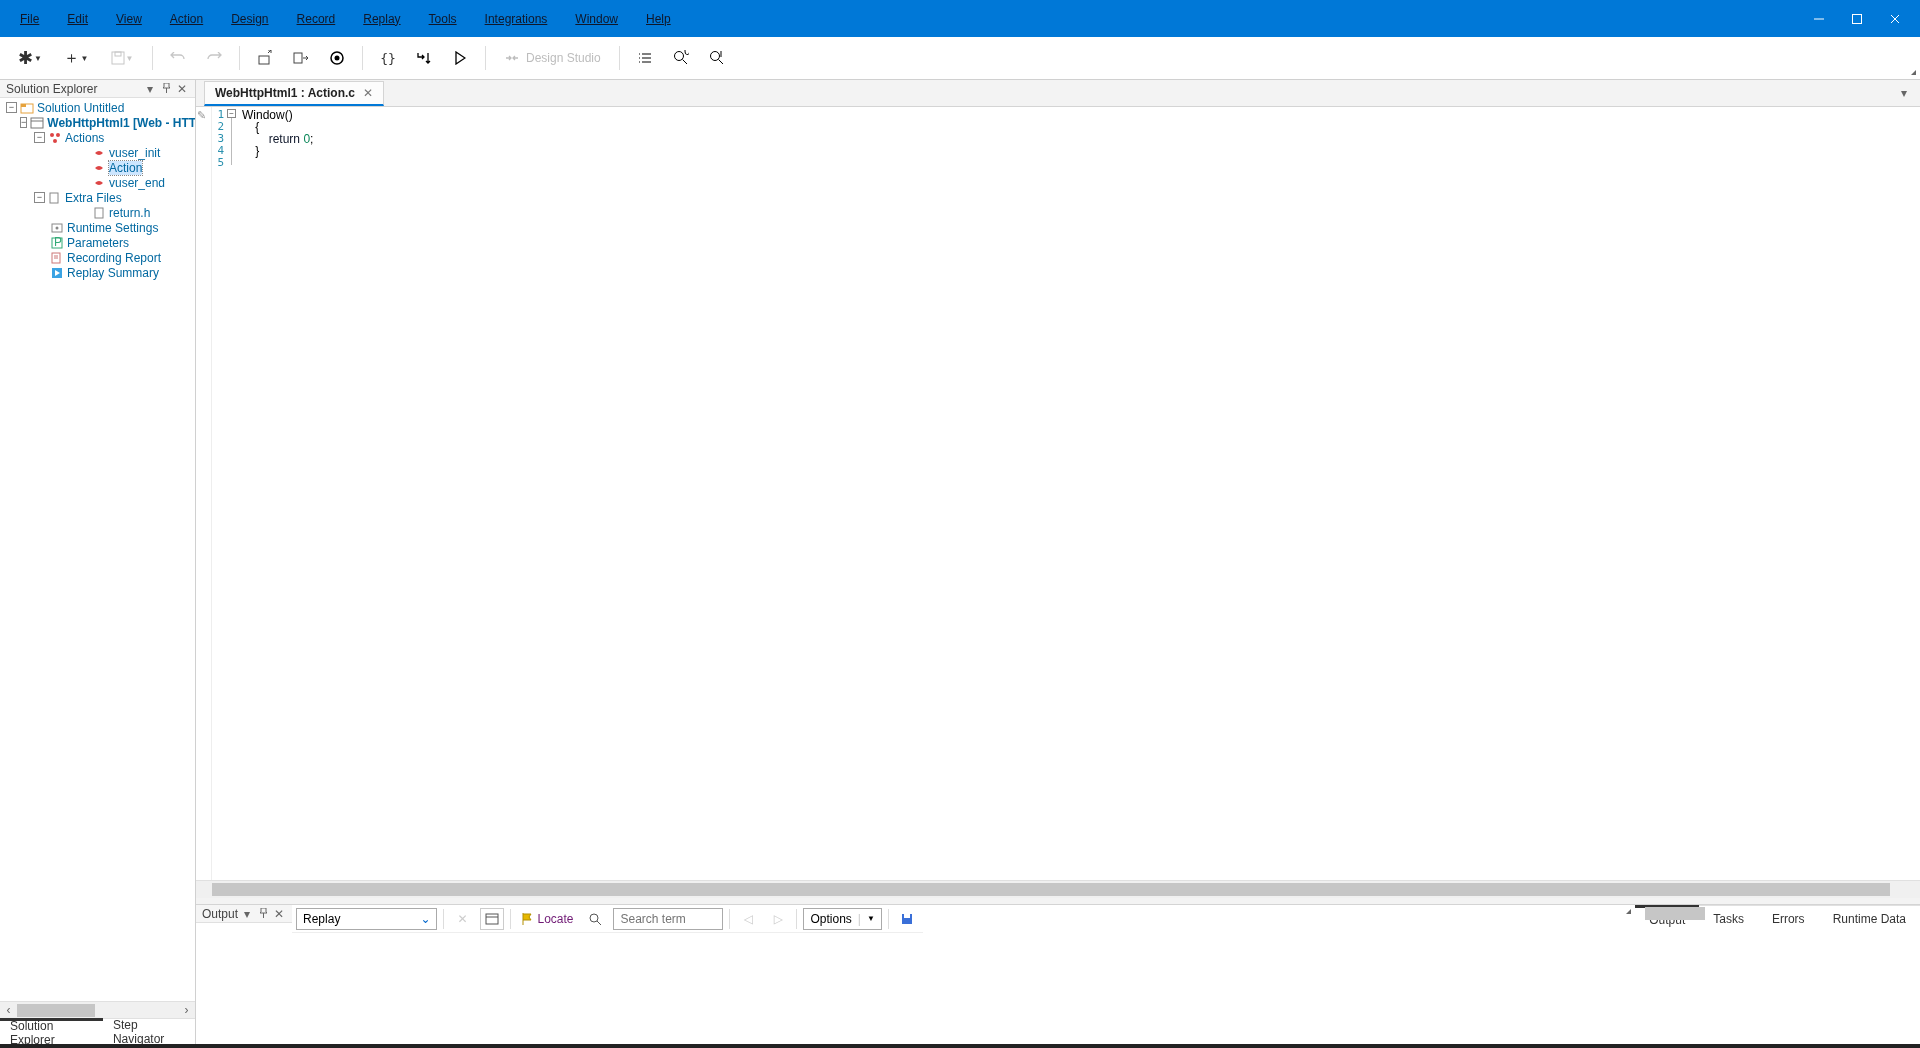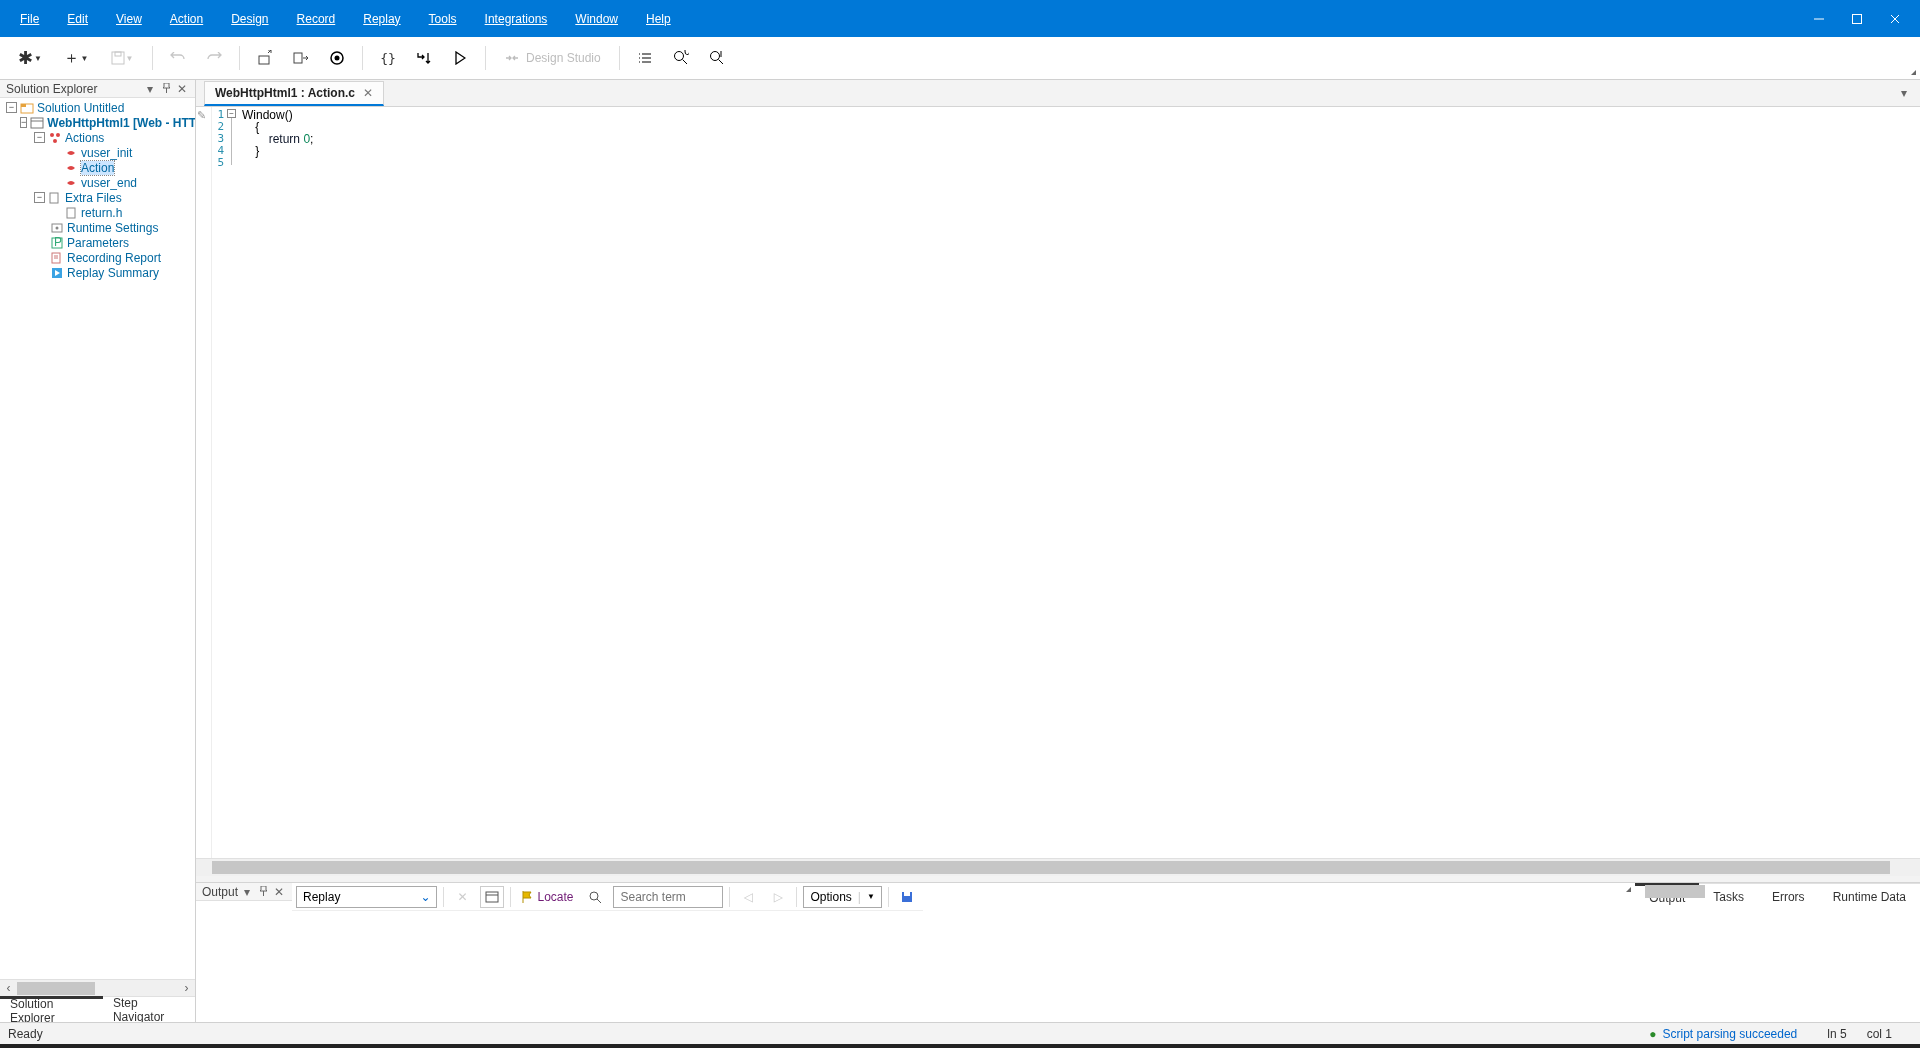--- a/index.html
+++ b/index.html
@@ -1,19 +1,19 @@
 <!DOCTYPE html>
 <html><head>
 <meta charset="utf-8">
 <style>
 *{box-sizing:border-box;margin:0;padding:0;font-family:"Segoe UI",Tahoma,sans-serif;font-size:12px;user-select:none}
 html,body{width:1920px;height:1048px;overflow:hidden;background:#fff}
 .root{display:flex;flex-direction:column;width:100%;height:100%}
 
-.menubar{height:37px;background:#0078d7;color:#ffffff;display:flex;align-items:center;padding:0 6px}
+.menubar{height:37px;background:#0078d7;color:#0f172a;display:flex;align-items:center;padding:0 6px}
 .menubar .mi{padding:0 14px;height:37px;display:flex;align-items:center;cursor:pointer}
 .menubar .mi .u{text-decoration:underline}
 .menubar .sp{flex:1}
 .wbtn{width:38px;height:37px;display:flex;align-items:center;justify-content:center;cursor:pointer}
 
 .toolbar{height:43px;border-bottom:1px solid #d0d0d0;display:flex;align-items:center;padding:0 8px;gap:2px;background:#fff;position:relative}
 .tb{width:34px;height:30px;display:flex;align-items:center;justify-content:center;cursor:pointer;border-radius:2px;color:#333}
 .tb.withdd{width:44px;justify-content:center;gap:1px}
 .tb.disabled{color:#c6c6c6;cursor:default}
 .tsep{width:1px;height:24px;background:#ddd;margin:0 6px}
@@ -27,21 +27,21 @@
 .panel-hdr .sp{flex:1}
 .panel-hdr .hicon{width:14px;height:14px;display:flex;align-items:center;justify-content:center;cursor:pointer;color:#666;margin-left:2px}
 .tree{flex:1;overflow:hidden;padding-top:2px}
 .tn{display:flex;align-items:center;height:15px;white-space:nowrap;cursor:pointer}
 .tn .tw{width:11px;height:11px;border:1px solid #888;font-size:9px;line-height:9px;text-align:center;margin-right:3px;color:#444;background:#fff}
 .tn .twsp{width:13px;margin-right:3px}
 .tn .ic{width:14px;height:14px;margin-right:3px;display:flex;align-items:center;justify-content:center}
 .tn .lbl{color:#0369a1}
 .tn.bold .lbl{font-weight:700}
 .tn.sel .lbl{background:#cde6ff;outline:1px dotted #888}
-.pad0{padding-left:6px}.pad1{padding-left:20px}.pad2{padding-left:34px}.pad3{padding-left:48px}
+.pad0{padding-left:6px}.pad1{padding-left:20px}.pad2{padding-left:34px}.pad3{padding-left:76px}
 .hscroll{height:17px;background:#f0f0f0;border-top:1px solid #e0e0e0;display:flex;align-items:center}
 .hscroll .ar{width:17px;height:17px;display:flex;align-items:center;justify-content:center;color:#666;cursor:pointer}
 .hscroll .track{flex:1;position:relative;height:17px}
 .hscroll .thumb{position:absolute;left:0;top:2px;height:13px;width:78px;background:#c6c6c6}
 .left-tabs{height:26px;display:flex;border-top:1px solid #e0e0e0}
 .left-tabs .lt{padding:0 10px;display:flex;align-items:center;cursor:pointer;color:#333}
 .left-tabs .lt.active{border-top:3px solid #333;margin-top:-1px}
 
 .right{flex:1;display:flex;flex-direction:column;min-width:0}
 .tabstrip{height:27px;background:#f3f3f3;display:flex;align-items:center;padding-left:8px;border-bottom:1px solid #d4d4d4}
@@ -528,22 +528,14 @@
               <span>Errors</span>
             </div>
           <div class="bt">
               <span>Runtime Data</span>
             </div>
         </div>
       </div>
     </div>
   </div>
 
-  <div class="status">
-    <span>Ready</span>
-    <div class="sp"></div>
-    <span class="ok">●</span>
-    <span class="link">Script parsing succeeded</span>
-    <span class="pos">ln 5</span>
-    <span class="pos">col 1</span>
-  </div>
   <div class="taskbar"></div>
 </div>
 
 </body></html>

